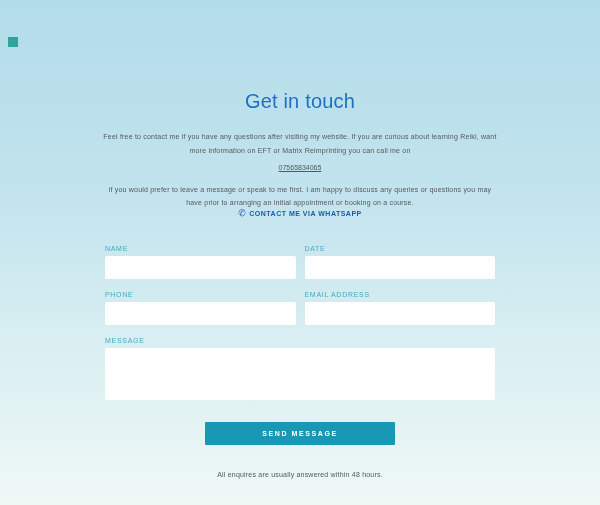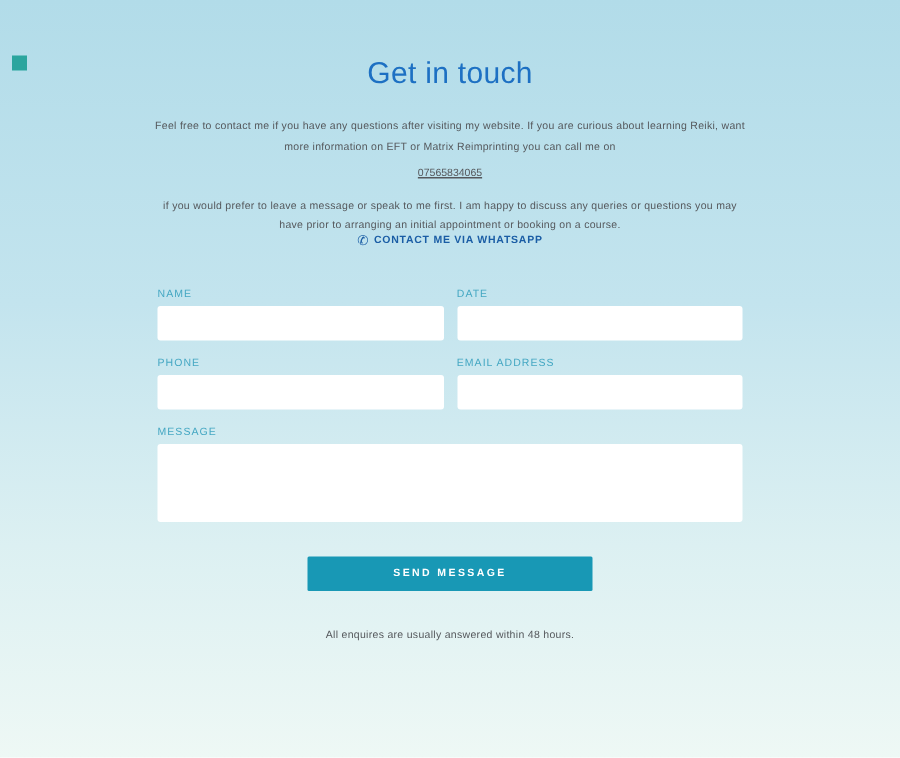--- a/index.html
+++ b/index.html
@@ -8,21 +8,21 @@
     background: linear-gradient(180deg, #b2dce9 0%, #c3e4ee 40%, #dcf0f2 72%, #eef8f5 100%);
     font-family: "Liberation Sans", sans-serif;
     overflow: hidden;
   }
   .page { position: relative; width: 600px; height: 505px; }
   .accent-square {
     position: absolute; left: 8px; top: 37px;
     width: 10px; height: 10px; background: #2ba59e;
   }
   h1.page-title {
-    margin: 0; padding-top: 38px;
+    margin: 0; padding-top: 90px;
     text-align: center;
     font-size: 20px; font-weight: 400;
     color: #1d70c3;
     letter-spacing: 0.2px;
   }
   .intro {
     width: 396px; margin: 17px auto 0;
     text-align: center;
     font-size: 7px; line-height: 14px;
     color: #55585c; letter-spacing: 0.2px;

